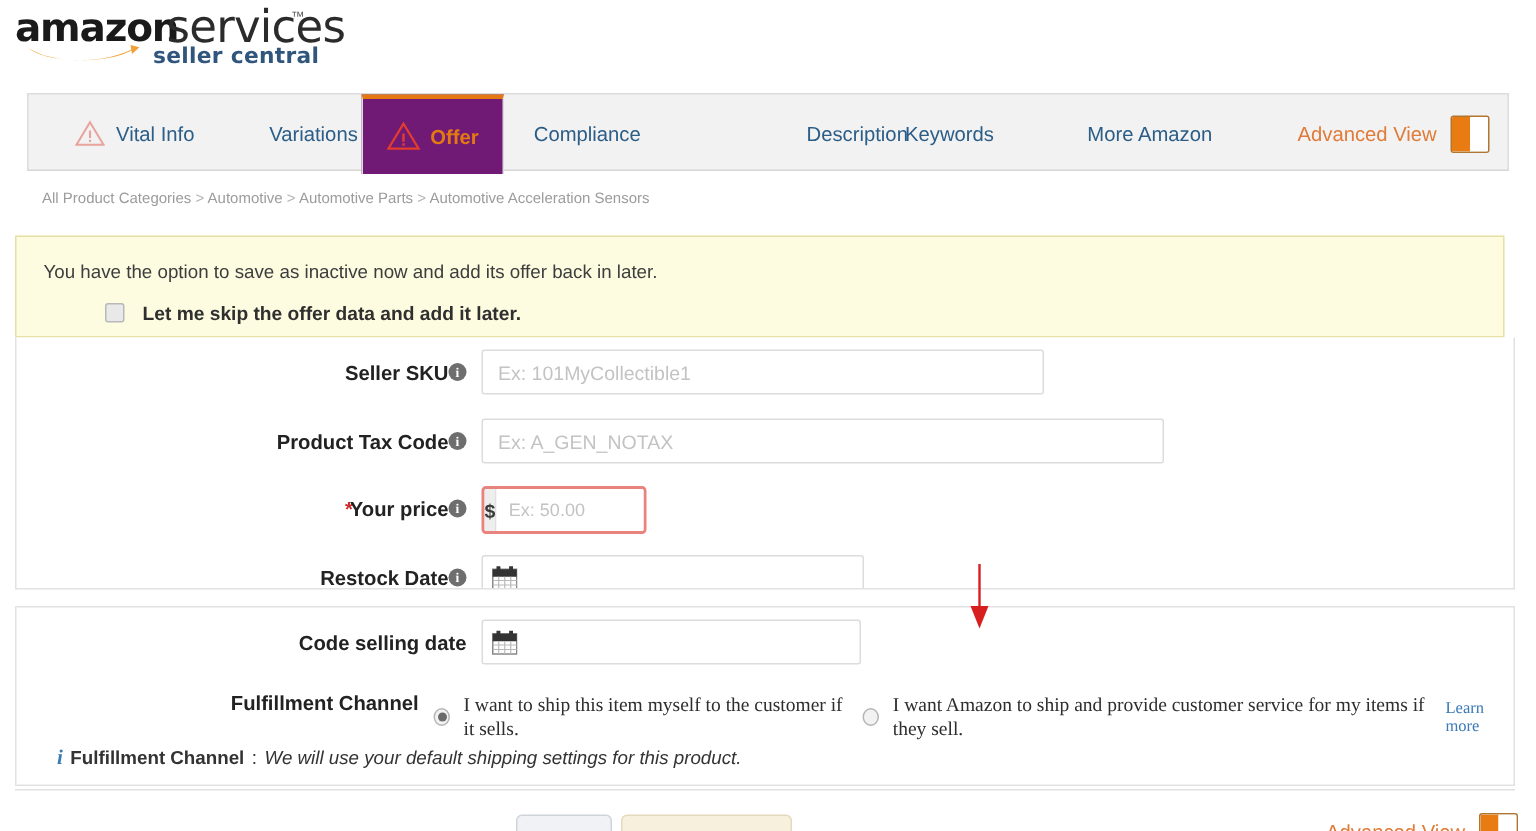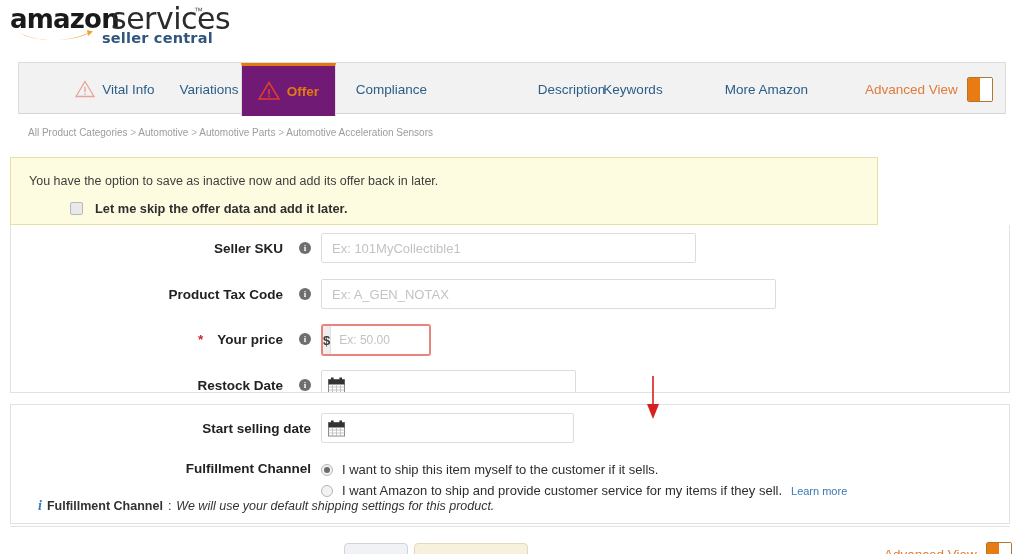--- a/index.html
+++ b/index.html
@@ -141,21 +141,21 @@
     font-size: 10px;
     color: #9c9c9c;
   }
   .crumb-sep { color: #b5b5b5; }
 
   
   .banner {
     position: absolute;
     left: 10px;
     top: 157px;
-    width: 868px;
+    width: 993px;
     height: 68px;
     background: #fdfce0;
     border: 1px solid #e6e0a8;
     box-sizing: border-box;
   }
   .banner-text {
     position: absolute;
     left: 18px;
     top: 16px;
     font-size: 12.5px;
@@ -211,21 +211,21 @@
     width: 310px;
     text-align: right;
     padding-right: 10px;
     font-size: 13.5px;
     color: #222;
     font-weight: bold;
     box-sizing: border-box;
     display: flex;
     justify-content: flex-end;
     align-items: center;
-    gap: 16px;
+    gap: 0;
     height: 30px;
   }
   .lbl-plain { font-weight: bold; }
   .req { color: #cc2b2b; font-weight: bold; margin-right: -2px; }
   .info-i {
     width: 12px; height: 12px;
     border-radius: 50%;
     background: #6e6e6e;
     color: #fff;
     font-size: 9px;
@@ -290,21 +290,21 @@
     height: 30px;
     border: 1px solid #dcdcdc;
     background: #fff;
     box-sizing: border-box;
     border-radius: 2px;
     padding-left: 6px;
   }
   .cal-icon { width: 17px; height: 17px; position: relative; }
 
   
-  .radio-col { display: flex; flex-direction: column; gap: 6px; padding-top: 4px; }
+  .radio-col { display: flex; flex-direction: row; gap: 6px; padding-top: 4px; font-family: Liberation Serif, serif; }
   .radio-row { display: flex; align-items: center; gap: 9px; font-size: 13px; color: #2e2e2e; }
   .rdo {
     width: 12px; height: 12px; border-radius: 50%;
     border: 1px solid #b5b5b5; background: #f2f2f2;
     box-sizing: border-box; position: relative; cursor: pointer;
   }
   .rdo.on::after {
     content:''; position:absolute; left:2px; top:2px;
     width:6px; height:6px; border-radius:50%; background:#6b6b6b;
   }
@@ -385,21 +385,21 @@
     <svg width="78" height="16" viewBox="0 0 78 16">
       <path d="M2 4 C18 15, 56 15, 74 3 C64 14, 16 16, 2 4 Z" fill="#f2a13a"></path>
       <path d="M70 2 L76 3.5 L71 8 Z" fill="#f2a13a"></path>
     </svg>
   </div>
   <div class="logo-seller">seller central</div>
 </div>
 
 <div class="tabbar">
 
-  <div class="tab" style="left:36px;width:120px;">
+  <div class="tab" style="left:11px;width:120px;">
     <span>
       <svg class="warn-tri" width="20" height="18" viewBox="0 0 20 18">
         <path d="M10 1.5 L19 16.5 L1 16.5 Z" fill="none" stroke="#e8a39c" stroke-width="1.3"></path>
         <rect x="9.3" y="7" width="1.4" height="5" fill="#e8a39c"></rect>
         <rect x="9.3" y="13.2" width="1.4" height="1.5" fill="#e8a39c"></rect>
       </svg>
     </span>
     <span>Vital Info</span>
   </div>
 
@@ -514,21 +514,21 @@
         </svg>
       </span>
     </div>
   </div>
 </div>
 
 <div class="panel" id="panel-bottom">
 
   <div class="row" style="top:8px;">
     <div class="lbl lbl-plain">
-      <span>Start selling date</span>
+      <span>Code selling date</span>
     </div>
     <div class="cal-inp" style="width:253px;">
       <span class="cal-icon">
         <svg width="17" height="17" viewBox="0 0 17 17">
           <rect x="0.5" y="2.5" width="16" height="13.5" fill="#fff" stroke="#888" stroke-width="1"></rect>
           <rect x="0.5" y="2.5" width="16" height="5" fill="#333"></rect>
           <rect x="3" y="0.5" width="2.6" height="3.5" fill="#333"></rect>
           <rect x="11.4" y="0.5" width="2.6" height="3.5" fill="#333"></rect>
           <g stroke="#b9b9b9" stroke-width="0.8">
             <line x1="0.5" y1="10" x2="16.5" y2="10"></line>

